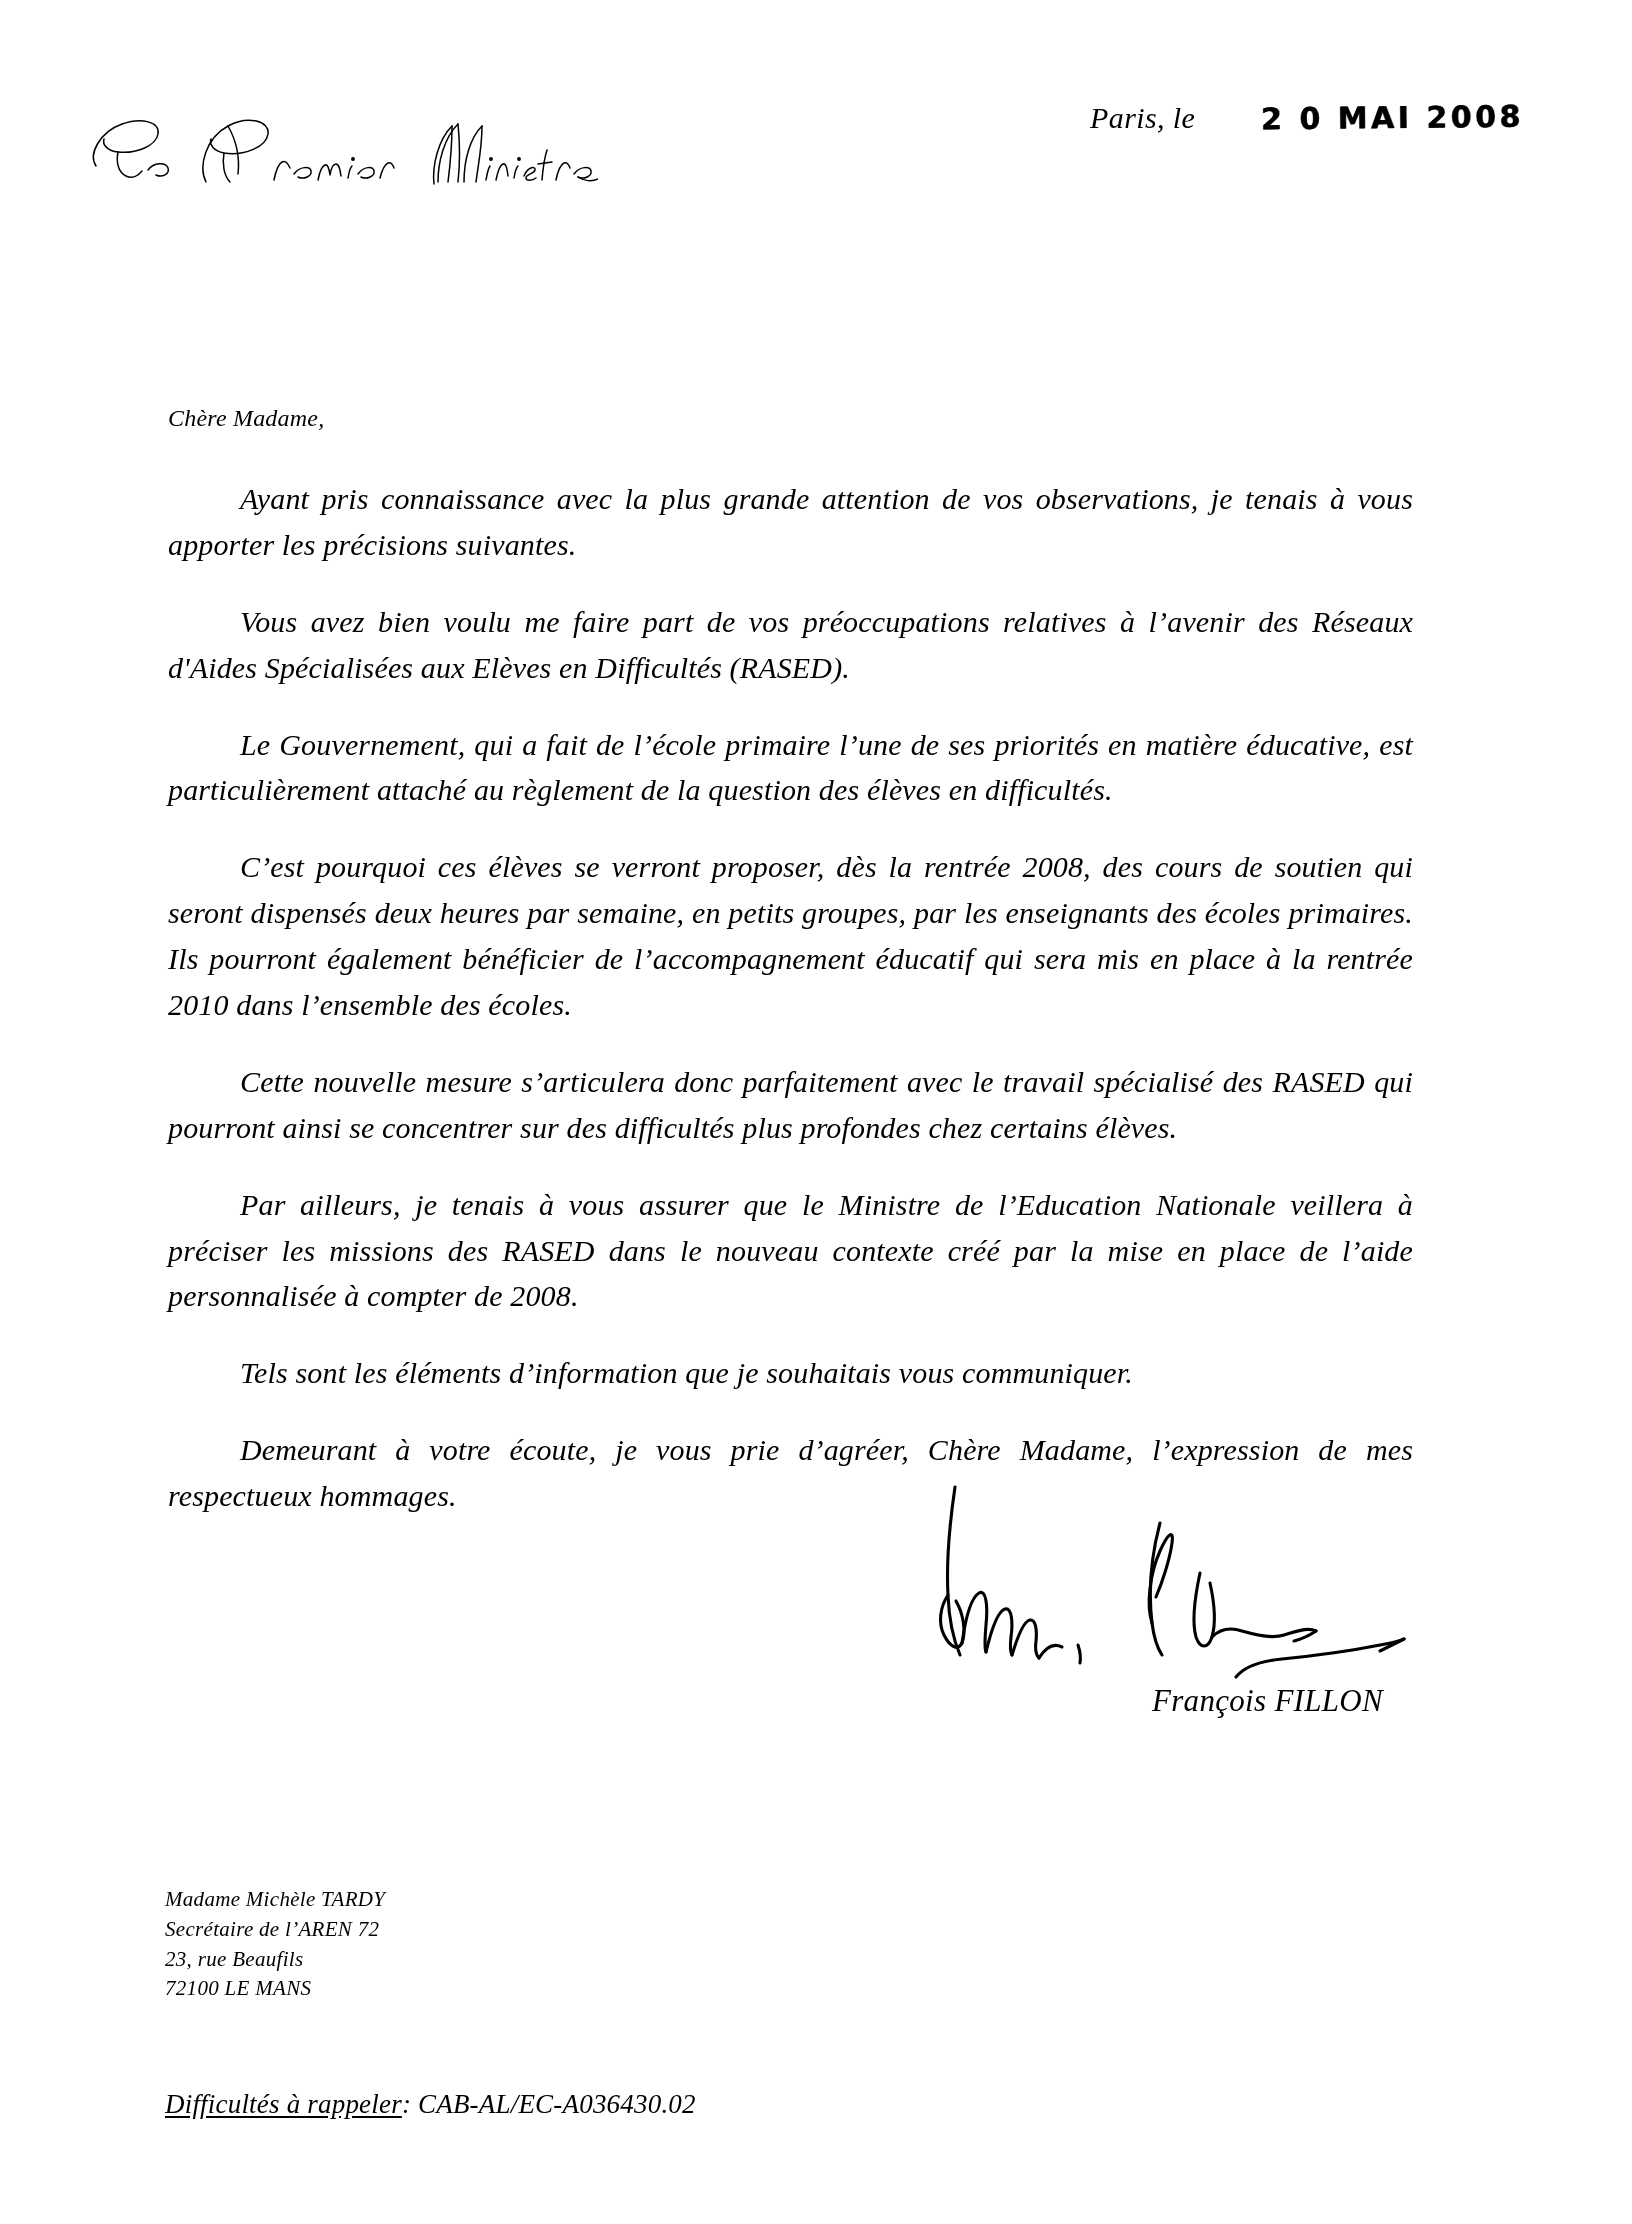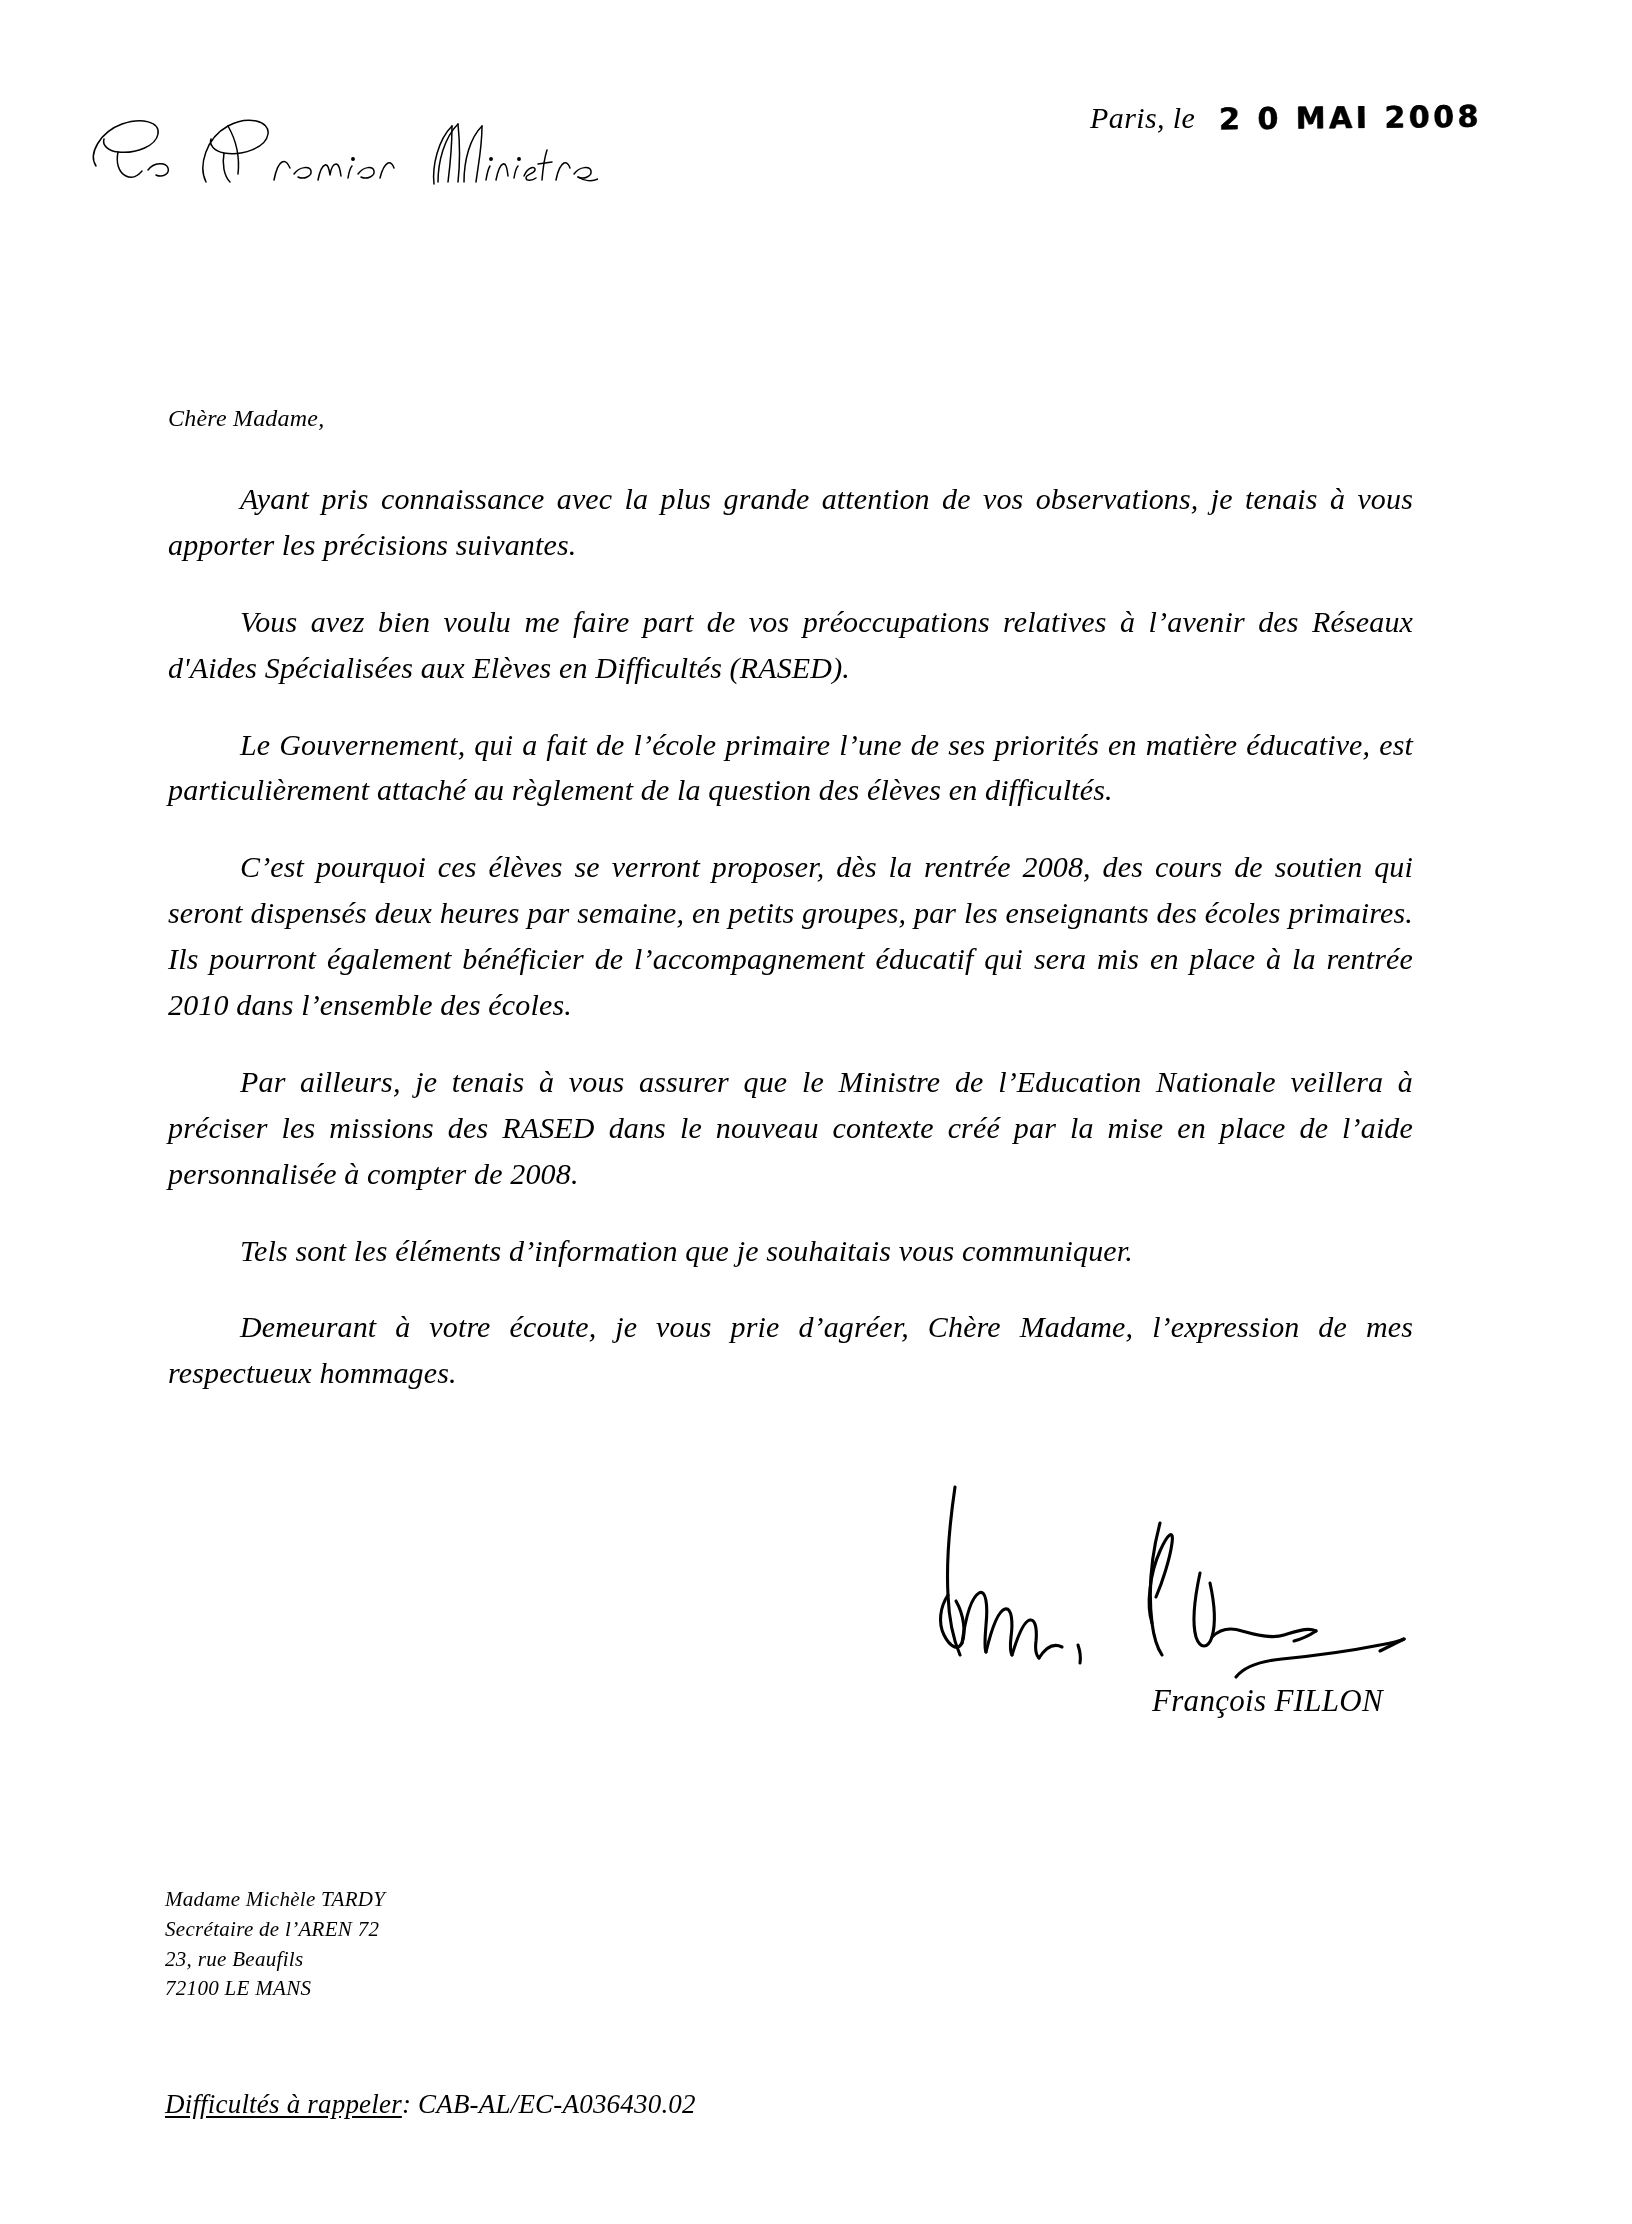--- a/index.html
+++ b/index.html
@@ -30,21 +30,21 @@
   }
   .letterhead svg { display: block; width: 100%; height: 100%; }
 
   
   .dateline {
     position: absolute;
     left: 1090px;
     top: 100px;
     display: flex;
     align-items: flex-end;
-    gap: 24px;
+    gap: 66px;
     white-space: nowrap;
   }
   .dateline .place {
     font-style: italic;
     font-size: 30px;
     letter-spacing: 0.4px;
   }
   .dateline .stamp {
     font-family: "DejaVu Sans", sans-serif;
     font-weight: 700;
@@ -198,20 +198,21 @@
     <span class="stamp">2 0 MAI 2008</span>
   </div>
 
   <div class="body-block">
     <p class="salutation">Chère Madame,</p>
 
     <p class="para">Ayant pris connaissance avec la plus grande attention de vos observations, je tenais à vous apporter les précisions suivantes.</p>
     <p class="para">Vous avez bien voulu me faire part de vos préoccupations relatives à l’avenir des Réseaux d'Aides Spécialisées aux Elèves en Difficultés (RASED).</p>
     <p class="para">Le Gouvernement, qui a fait de l’école primaire l’une de ses priorités en matière éducative, est particulièrement attaché au règlement de la question des élèves en difficultés.</p>
     <p class="para">C’est pourquoi ces élèves se verront proposer, dès la rentrée 2008, des cours de soutien qui seront dispensés deux heures par semaine, en petits groupes, par les enseignants des écoles primaires. Ils pourront également bénéficier de l’accompagnement éducatif qui sera mis en place à la rentrée 2010 dans l’ensemble des écoles.</p>
+    <p class="para">Cette nouvelle mesure s’articulera donc parfaitement avec le travail spécialisé des RASED qui pourront ainsi se concentrer sur des difficultés plus profondes chez certains élèves.</p>
     <p class="para">Par ailleurs, je tenais à vous assurer que le Ministre de l’Education Nationale veillera à préciser les missions des RASED dans le nouveau contexte créé par la mise en place de l’aide personnalisée à compter de 2008.</p>
     <p class="para no-justify">Tels sont les éléments d’information que je souhaitais vous communiquer.</p>
     <p class="para">Demeurant à votre écoute, je vous prie d’agréer, Chère Madame, l’expression de mes respectueux hommages.</p>
   </div>
 
   <div class="signature">
     <svg viewBox="0 0 540 240" xmlns="http://www.w3.org/2000/svg" aria-label="signature" role="img">
       <g fill="none" stroke="#000" stroke-width="3.1" stroke-linecap="round" stroke-linejoin="round">
 
         <path d="M75 32 C70 66 66 104 68 140 C69 166 74 186 80 200"></path>

